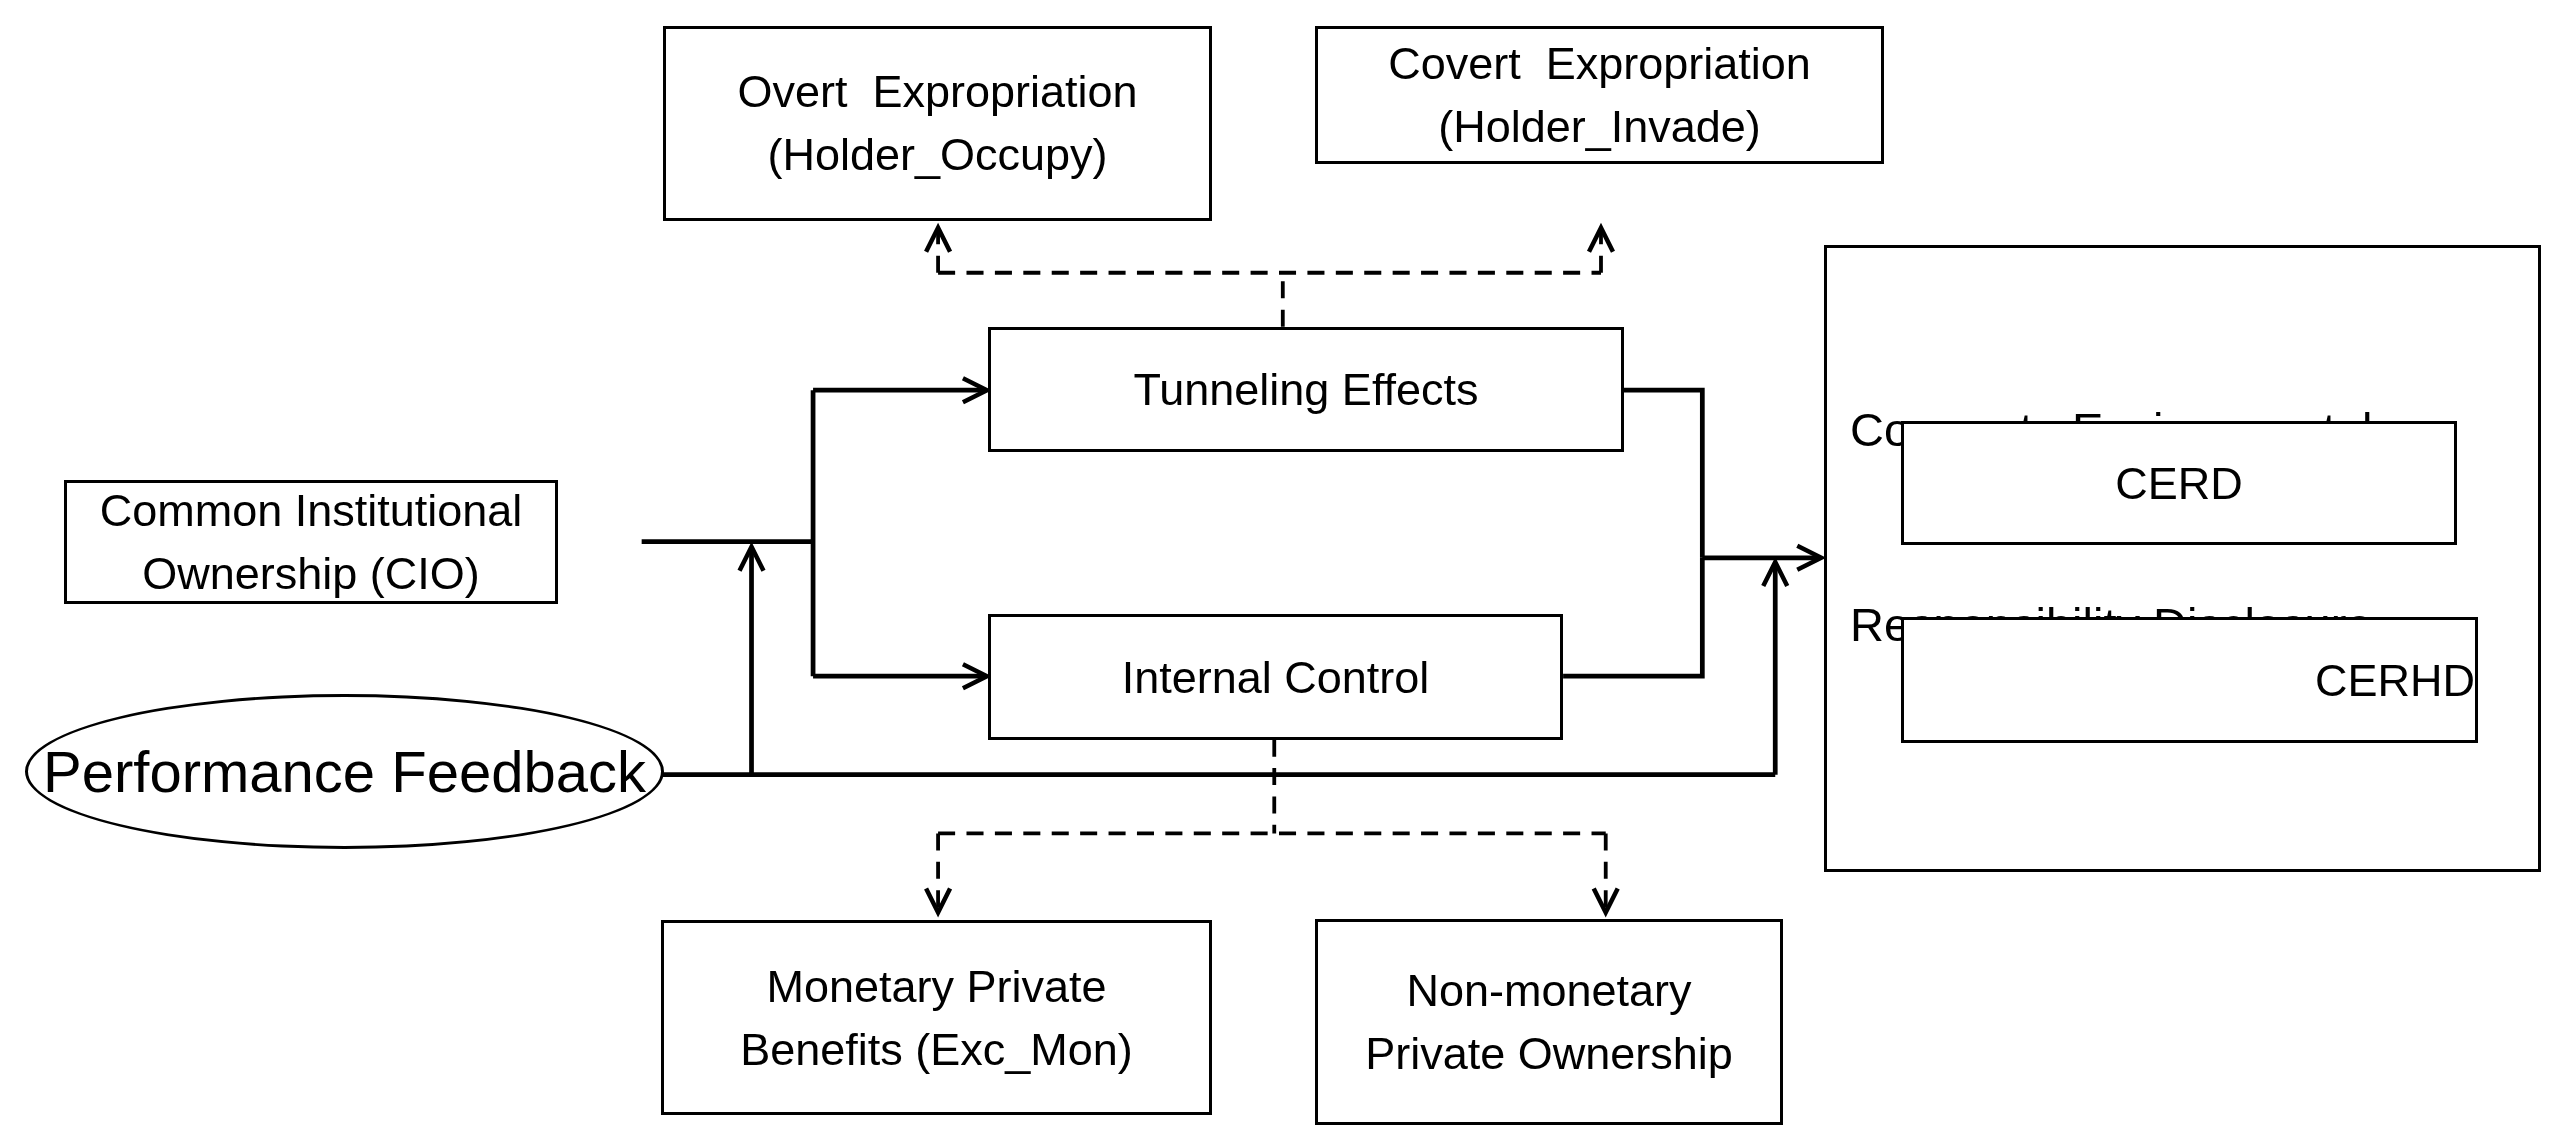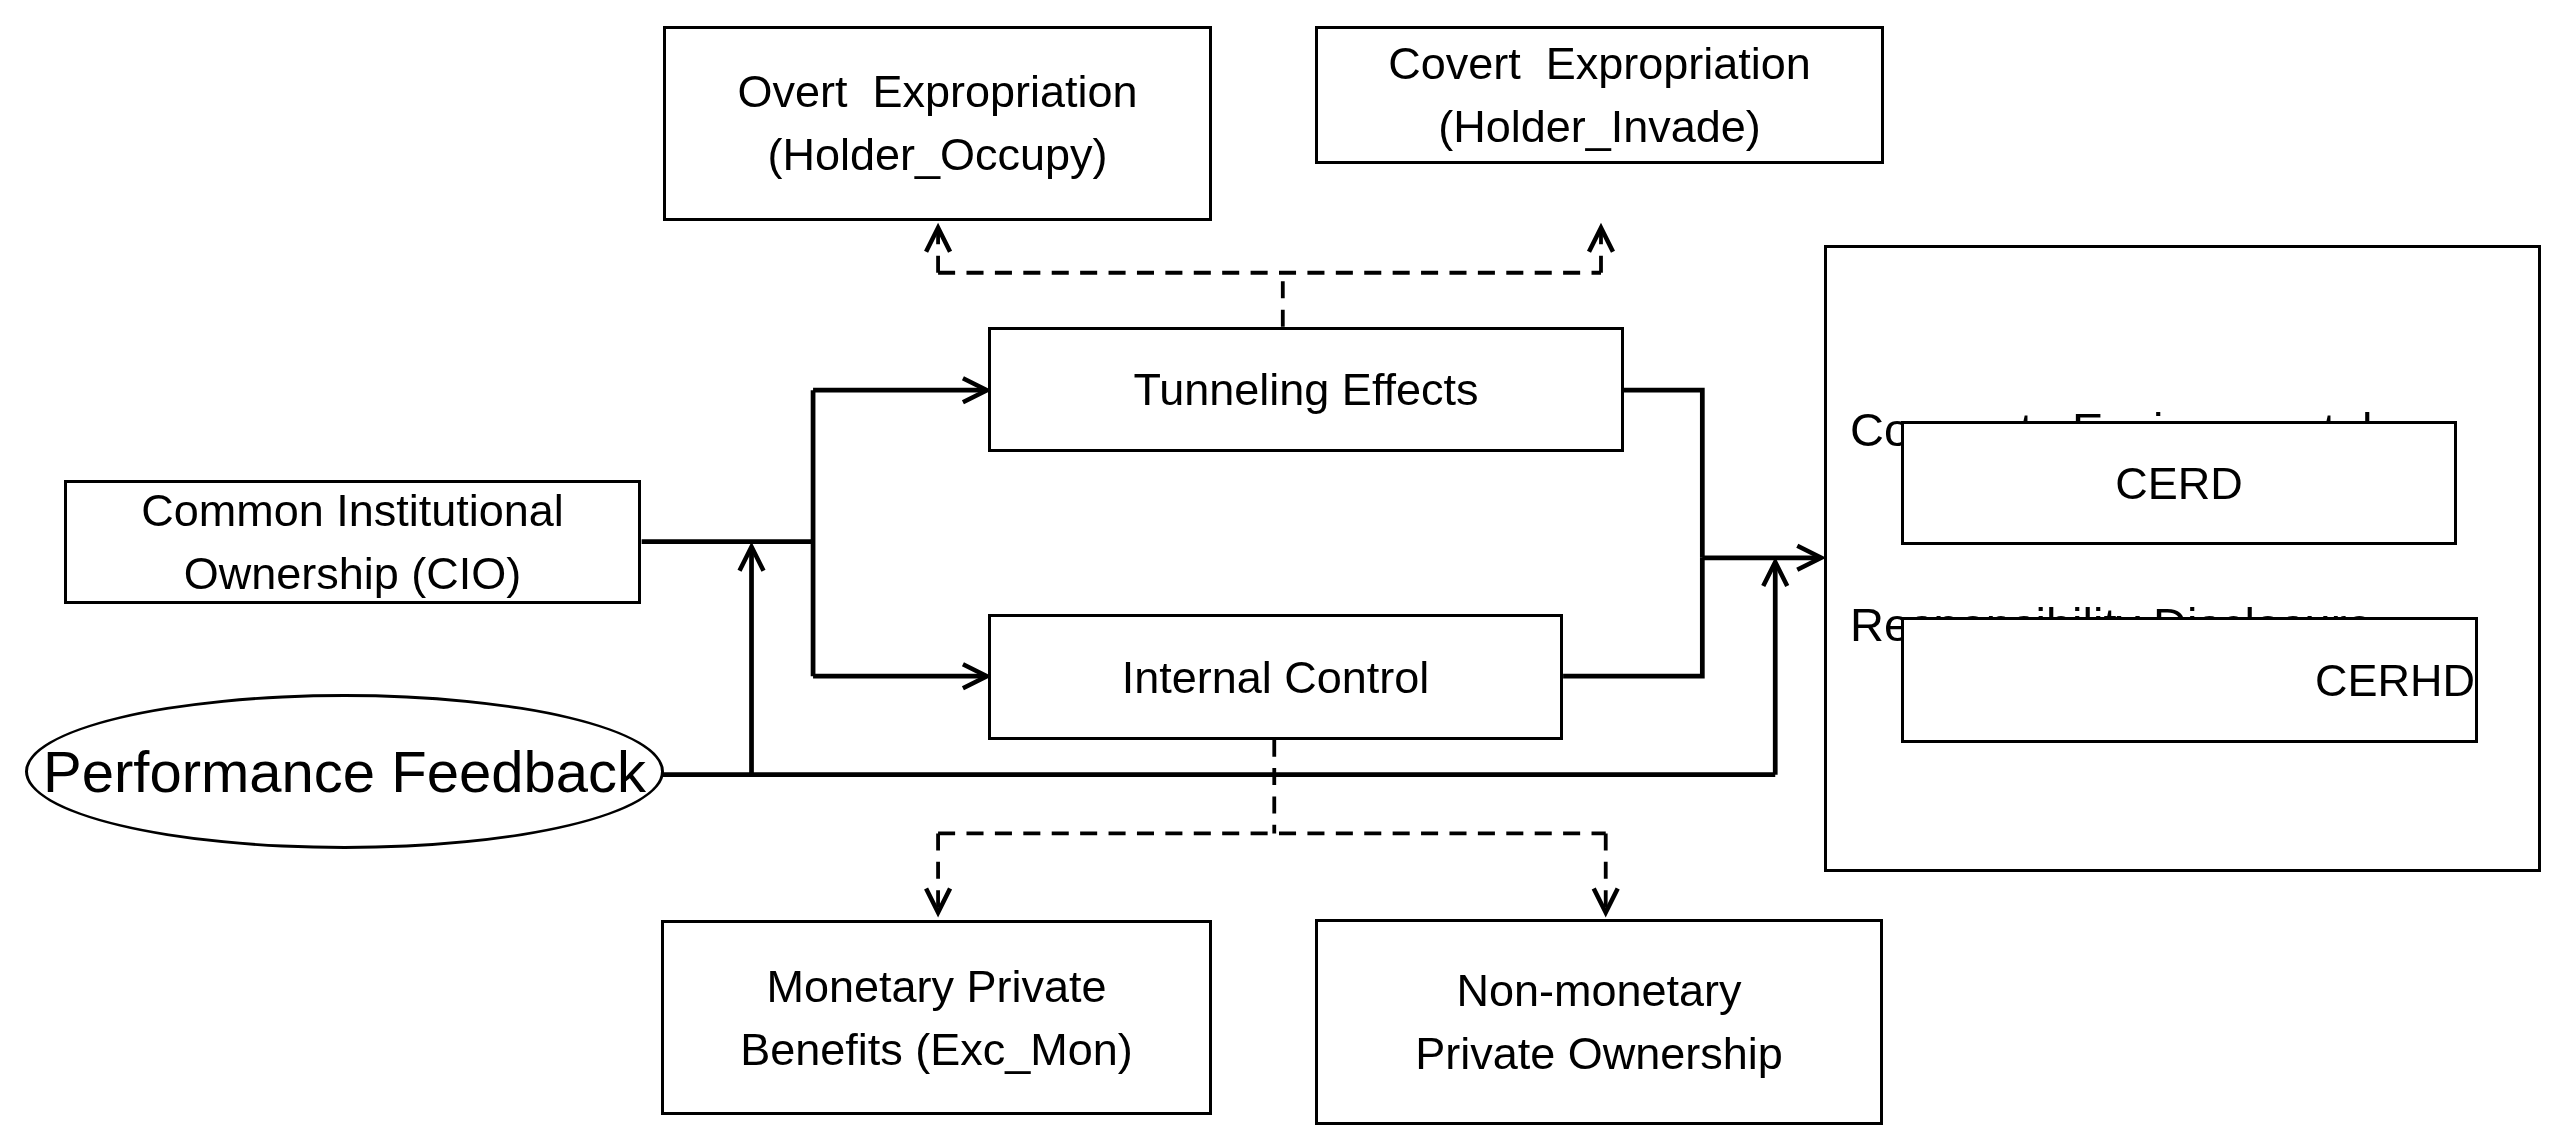--- a/index.html
+++ b/index.html
@@ -28,34 +28,34 @@
     line-height:63px;
     white-space:pre;
   }
   .ellipse{border-radius:50%;}
   .ellipse .line{font-size:58px;}
   
   .n-overt      {left:663px;  top:25.6px;  width:549px; height:195px;}
   .n-covert     {left:1315px; top:25.6px;  width:569px; height:138px;}
   .n-tunneling  {left:988px; top:327px; width:636px; height:125px;}
   .n-internal   {left:988px; top:614px; width:575px; height:126px;}
-  .n-cio        {left:64px;   top:480px; width:577px; height:124px;}
+  .n-cio        {left:64px;   top:480px; width:494px; height:124px;}
   .n-pf         {left:25px;   top:694px; width:639px; height:155px;}
   .n-cer        {left:1824px; top:245px; width:717px; height:627px;
                  display:block; text-align:left;}
   .cer-title{
     padding:19px 19px 0 23px;
     font-size:47px;
     line-height:65px;
     white-space:pre;
   }
   .n-cerd       {left:74px; top:173px; width:556px; height:124px;}
   .n-cerhd      {left:74px; top:369px; width:577px; height:126px;align-items:flex-end;}
   .n-monetary   {left:661px;  top:920px; width:551px; height:195px;}
-  .n-nonmon     {left:1315px; top:919px; width:568px; height:206px;}
+  .n-nonmon     {left:1315px; top:919px; width:468px; height:206px;}
   .inner{position:absolute;}
   svg .solid{stroke:#000000;stroke-width:5;fill:none;}
   svg .dashed{stroke:#000000;stroke-width:4;fill:none;stroke-dasharray:18 12;}
 </style>
 </head>
 <body>
 
 <div class="canvas">
 
   <svg class="connectors" viewBox="0 0 2719 1208" xmlns="http://www.w3.org/2000/svg">

